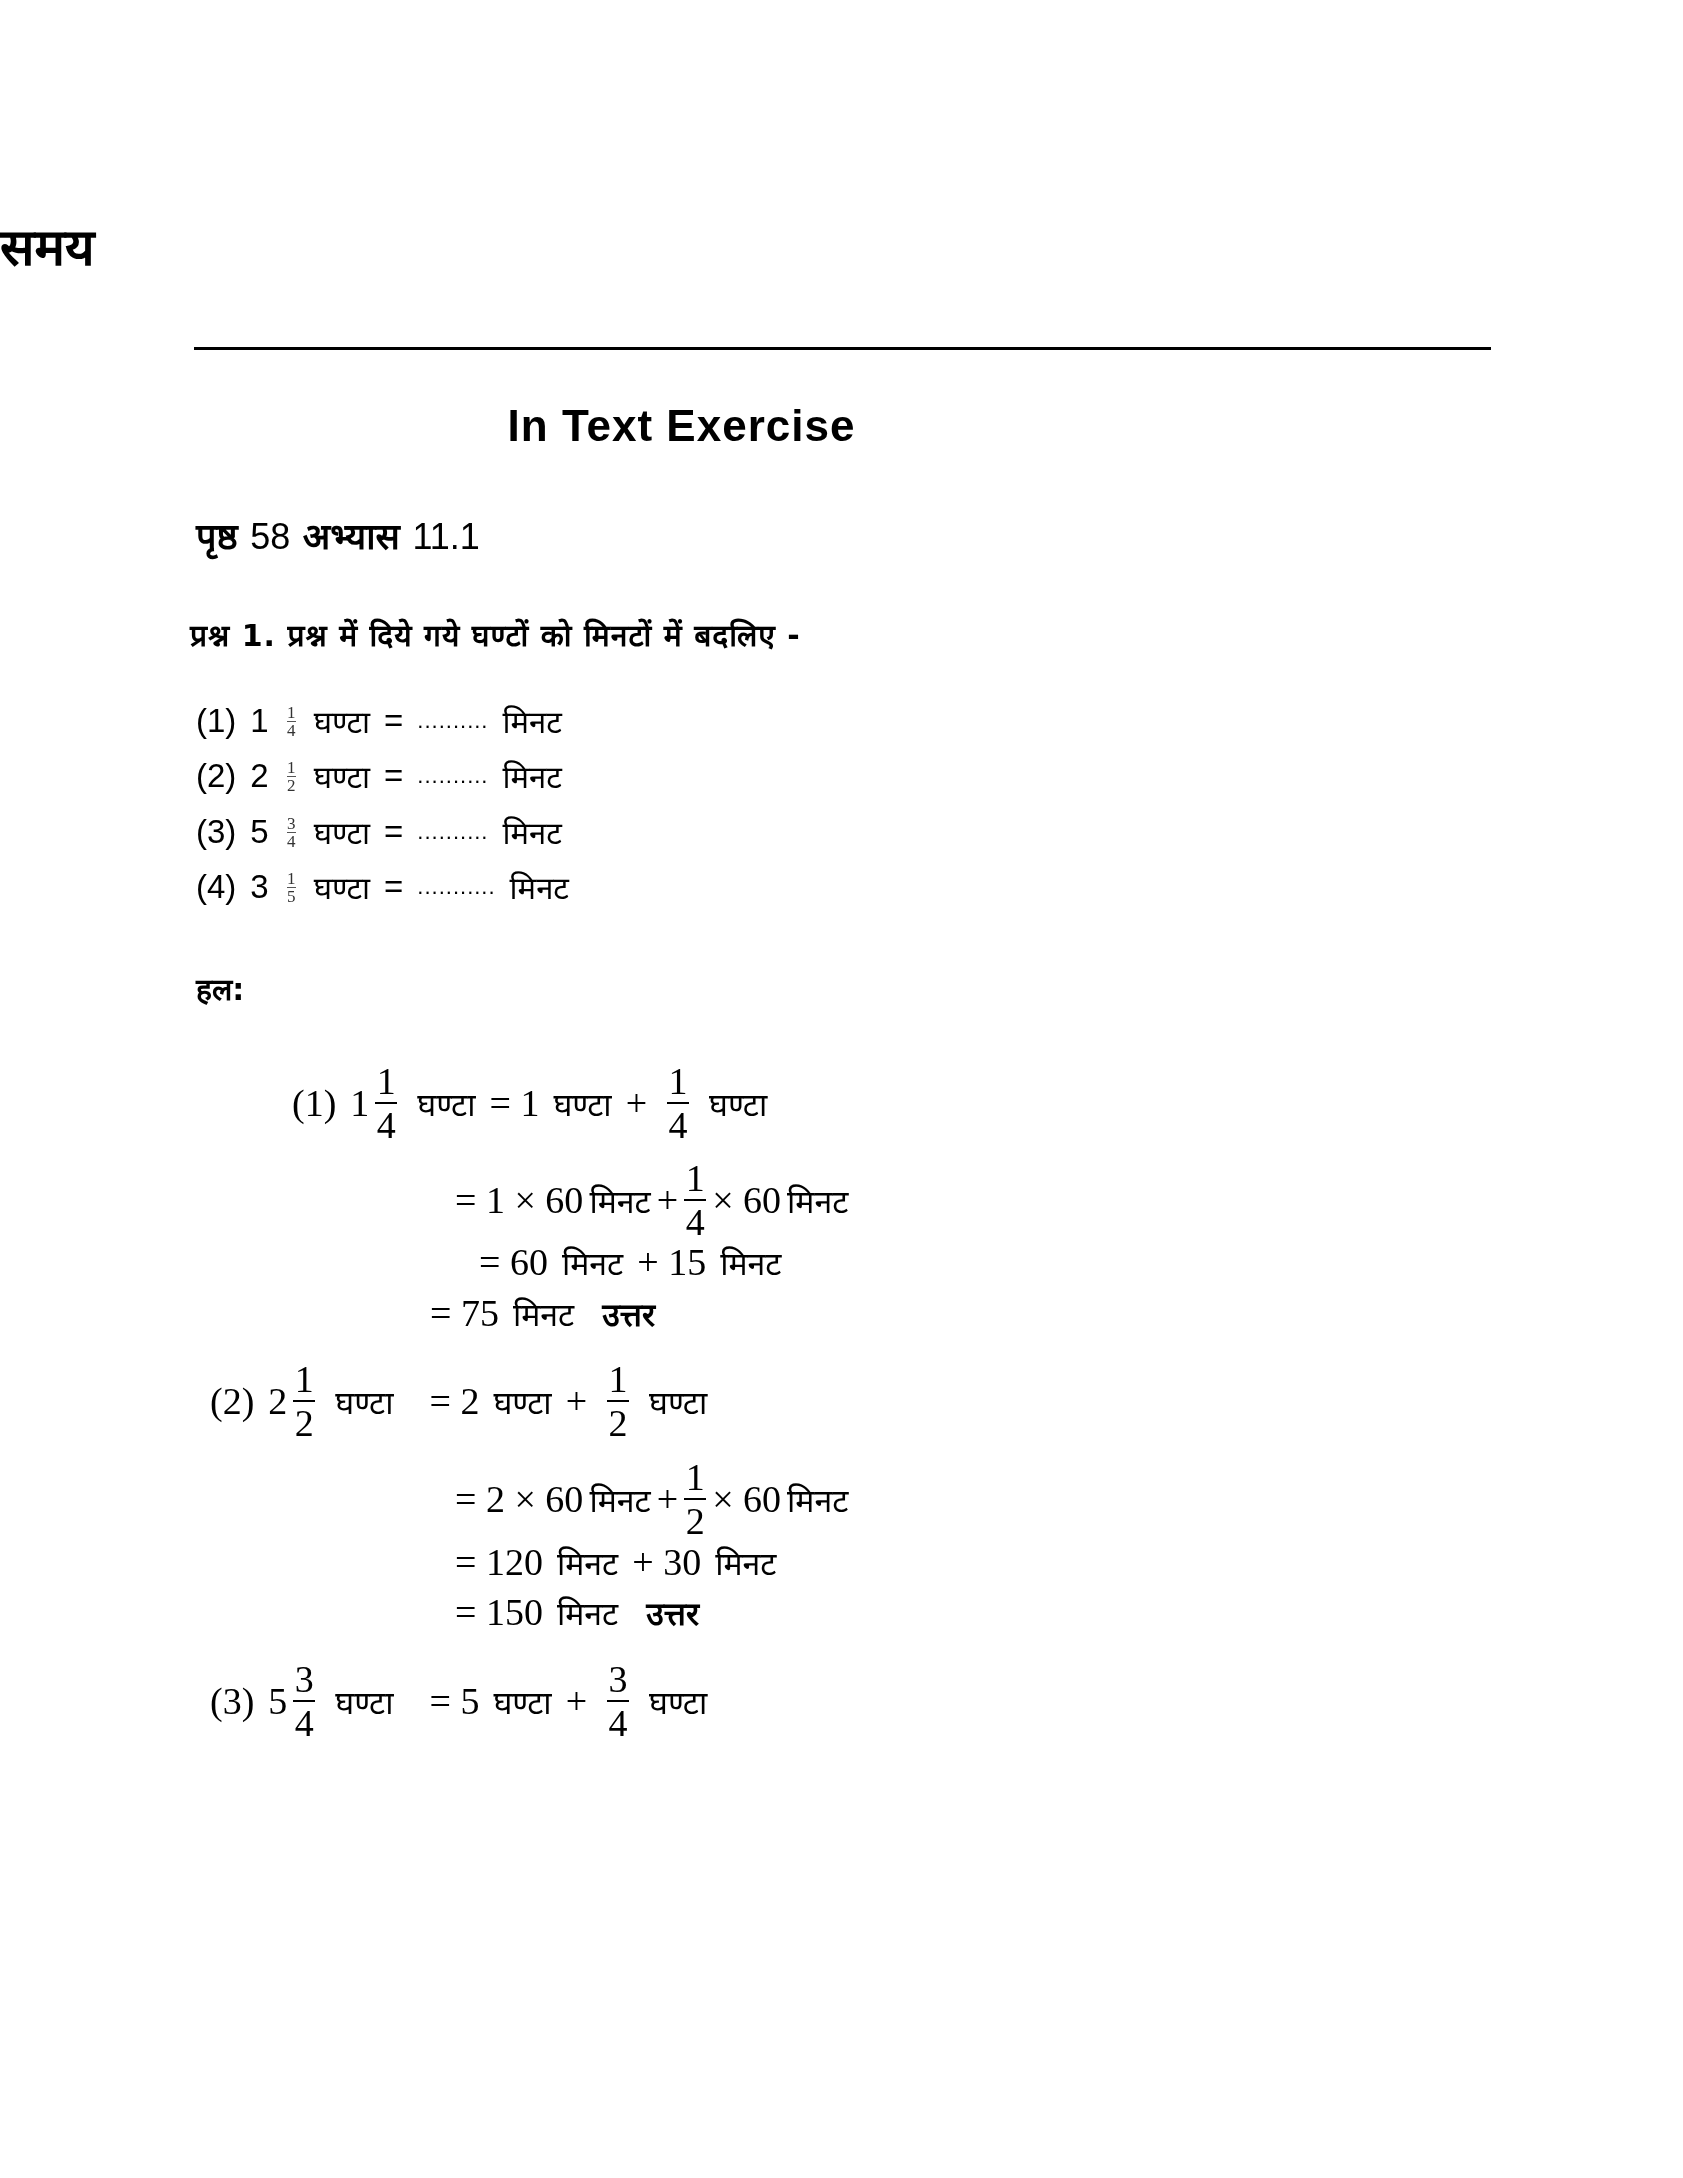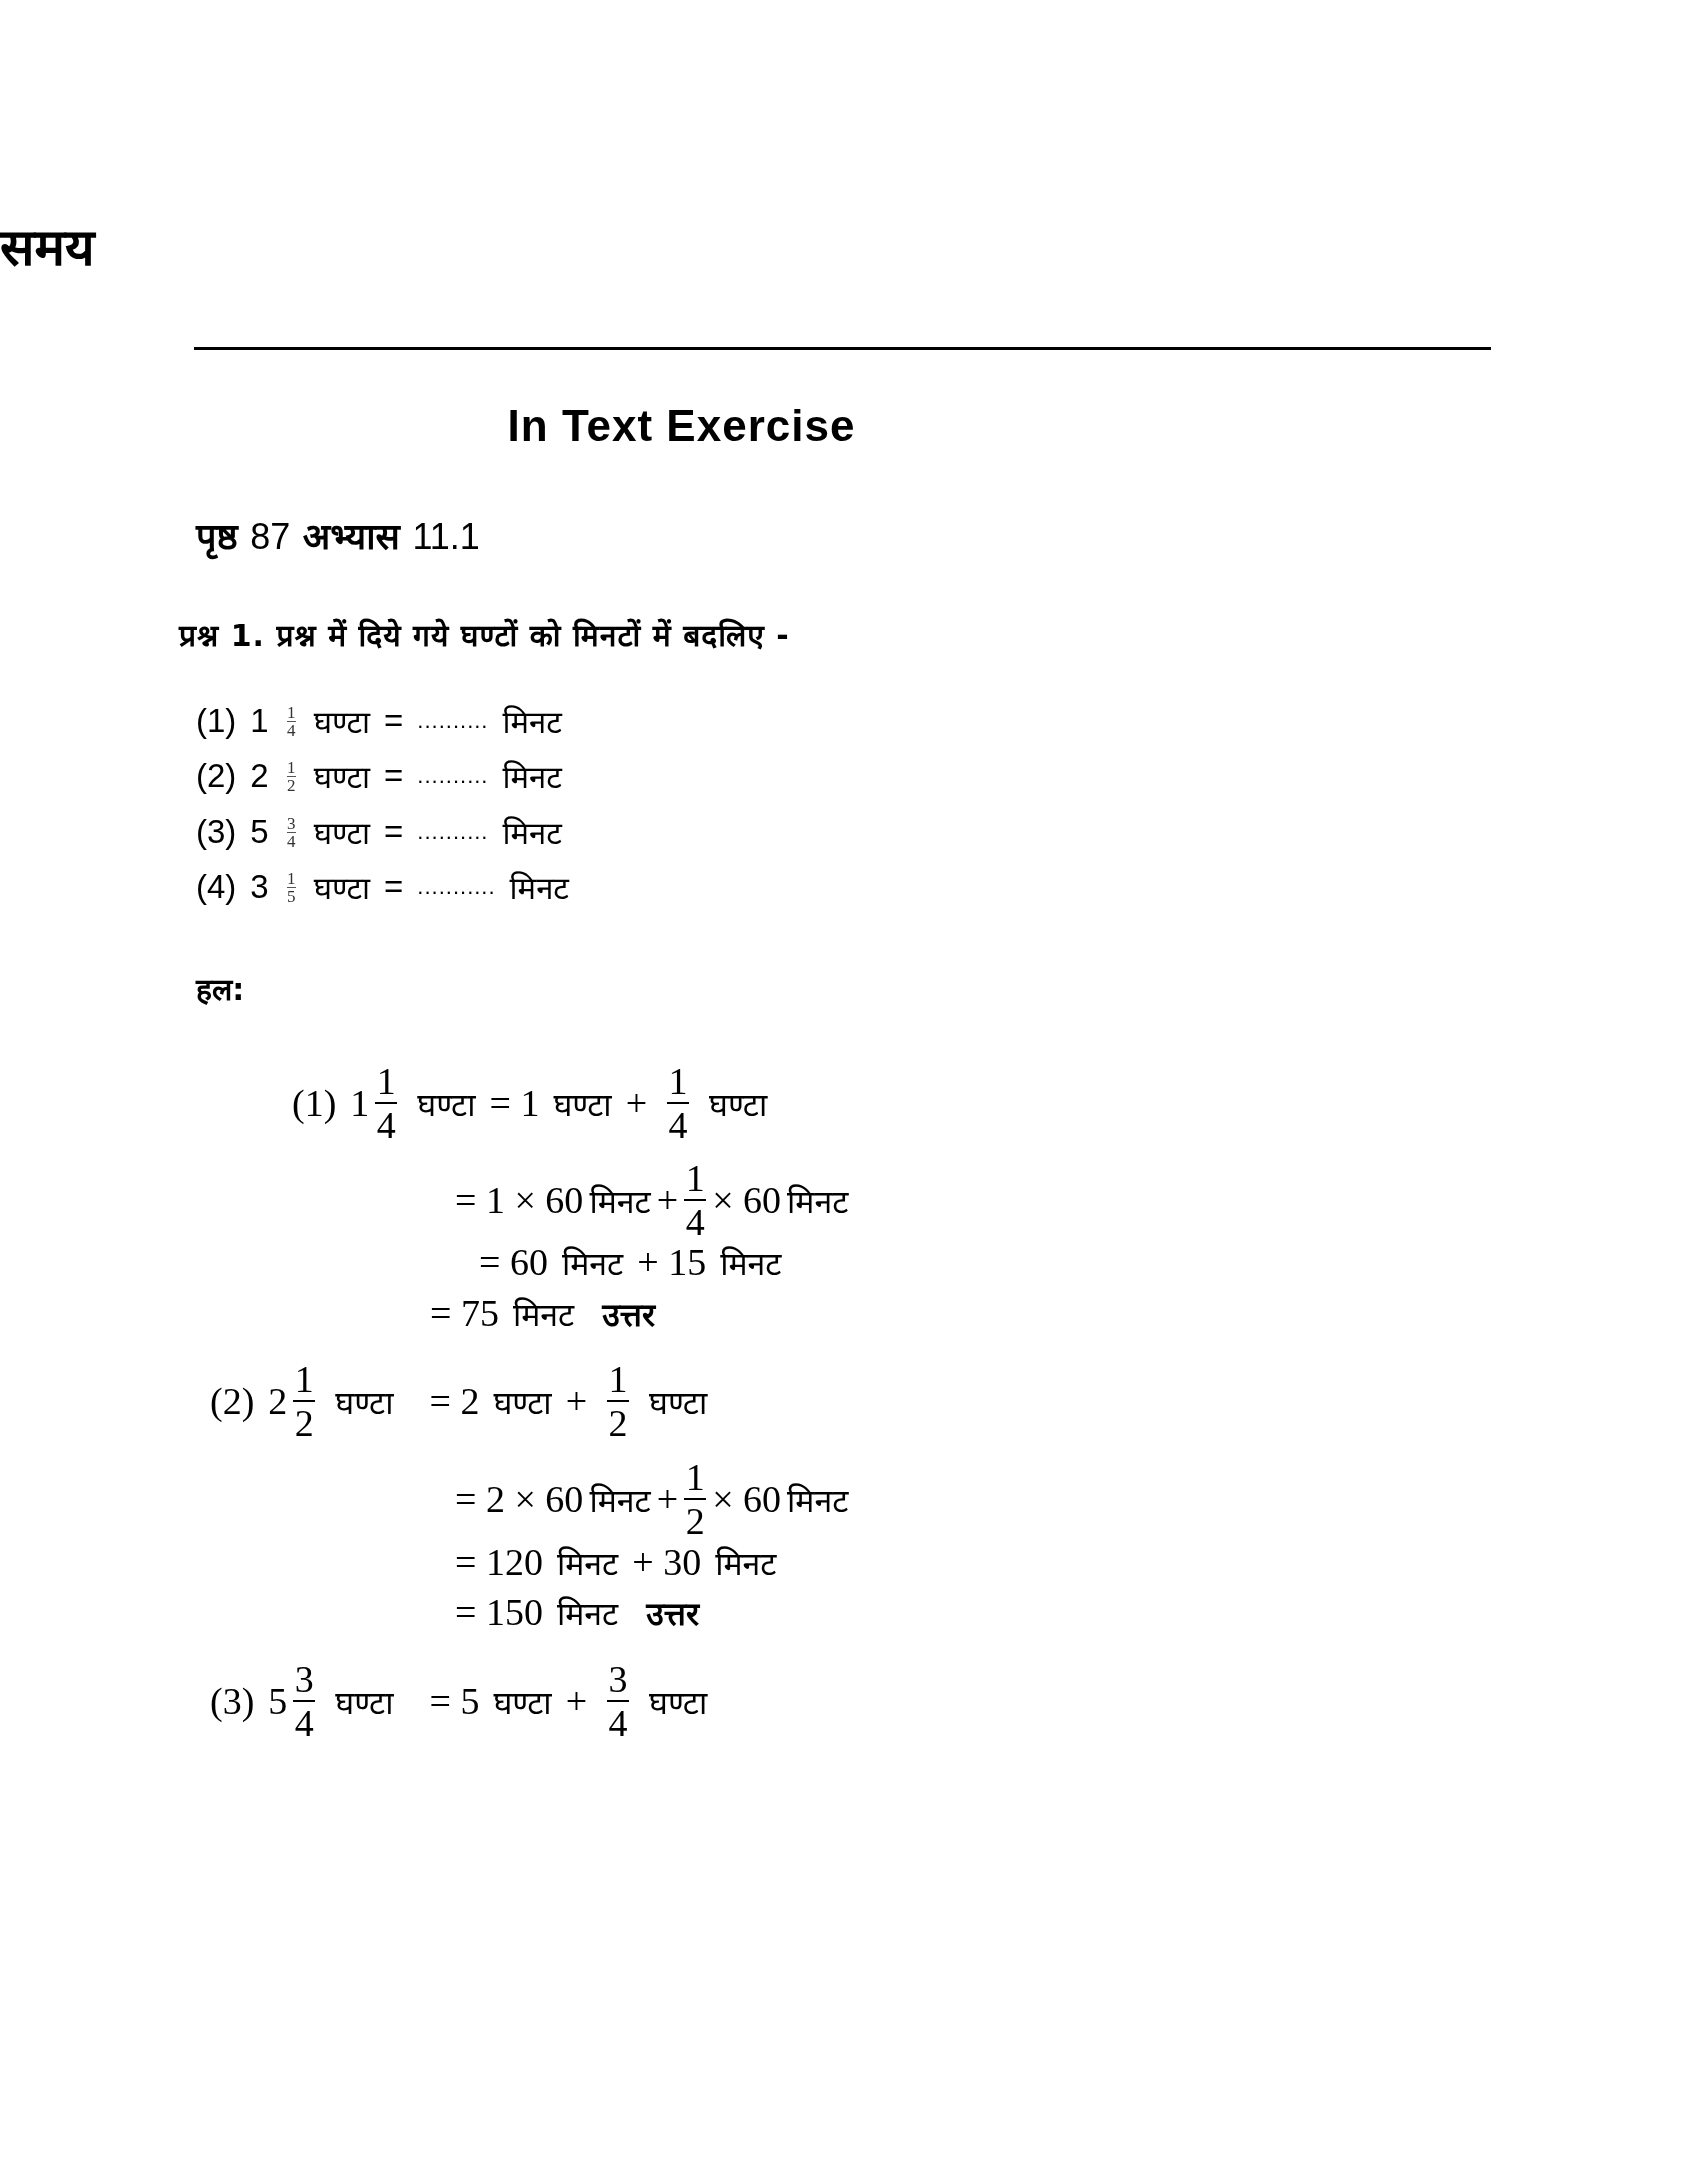--- a/index.html
+++ b/index.html
@@ -6,21 +6,21 @@
   body { width:1683px; height:2178px; position:relative; overflow:hidden; color:#000; }
   .abs { position:absolute; white-space:nowrap; }
   .sans { font-family:"Liberation Sans", "DejaVu Sans", sans-serif; }
 
   .title { left:0; width:1683px; text-align:left; top:210px; font-size:51px; font-weight:bold; font-family:"DejaVu Sans", sans-serif; }
   .rule { left:194px; width:1297px; top:347px; height:3px; background:#000; }
   .subtitle { left:0; width:1363px; text-align:center; top:401px; font-size:44px; font-weight:bold; letter-spacing:1px; }
 
   .section { left:196px; top:511px; font-size:36px; font-family:"DejaVu Sans", sans-serif; font-weight:bold; }
   .section .num { font-family:"Liberation Sans", sans-serif; font-weight:normal; }
-  .question { left:179px; top:614px; font-size:30px; font-weight:bold; font-family:"DejaVu Sans", sans-serif; letter-spacing:1px; }
+  .question { left:190px; top:614px; font-size:30px; font-weight:bold; font-family:"DejaVu Sans", sans-serif; letter-spacing:1px; }
 
   .qitem { left:196px; font-size:33px; font-family:"Liberation Sans", "DejaVu Sans", sans-serif; display:flex; align-items:center; gap:14px; }
   .qitem .hi { font-family:"DejaVu Sans", sans-serif; font-size:31px; }
   .tiny-frac { display:inline-flex; flex-direction:column; align-items:center; font-family:"Liberation Serif", serif; font-size:17px; line-height:15px; color:#333; margin:0 4px; }
   .tiny-frac .bar { width:9px; height:1px; background:#555; margin:1px 0; }
   .dots { letter-spacing:1px; font-size:22px; }
 
   .hal { left:196px; top:968px; font-size:30px; font-weight:bold; font-family:"DejaVu Sans", sans-serif; }
 
   .sol { font-family:"Liberation Serif", "DejaVu Serif", serif; font-size:38px; display:flex; align-items:center; }
@@ -32,21 +32,21 @@
 </style>
 </head>
 <body>
 
 <div class="abs title">समय</div>
 <div class="abs rule"></div>
 <div class="abs subtitle sans">In Text Exercise</div>
 
 <div class="abs section">
   <span>पृष्ठ</span>
-  <span class="num">87</span>
+  <span class="num">58</span>
   <span>अभ्यास</span>
   <span class="num">11.1</span>
 </div>
 
 <div class="abs question">प्रश्न 1. प्रश्न में दिये गये घण्टों को मिनटों में बदलिए -</div>
 
 <div class="abs qitem" style="top:700px;">
   <span>(1)</span>
   <span>1</span>
   <span class="tiny-frac">

